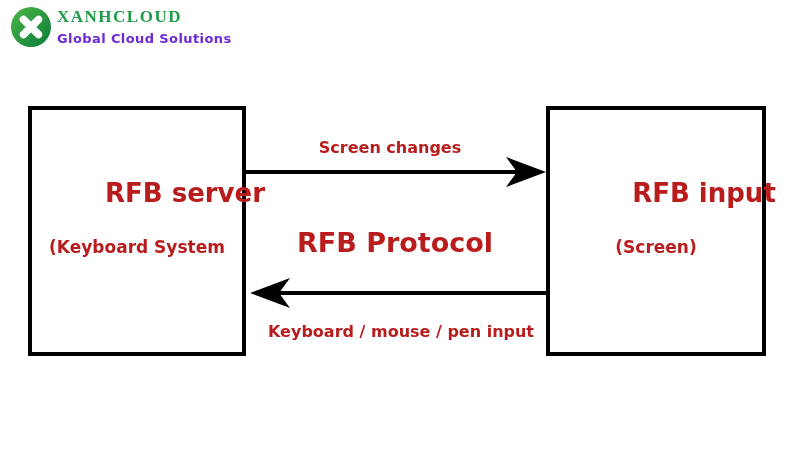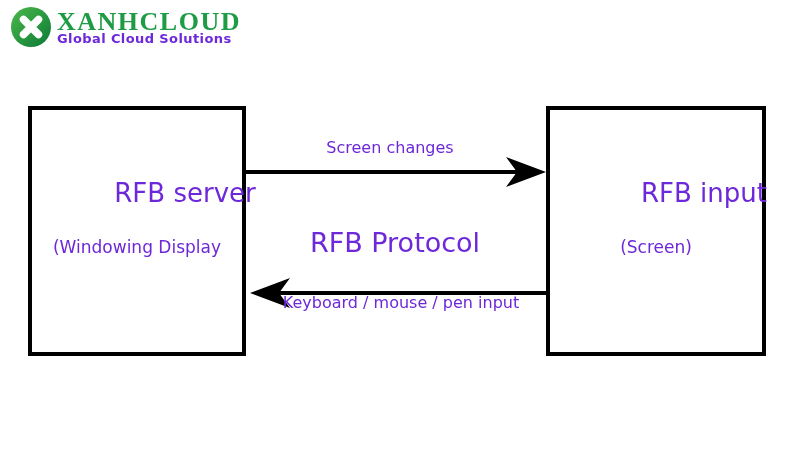--- a/index.html
+++ b/index.html
@@ -29,21 +29,21 @@
     top: 5px;
     width: 44px;
     height: 44px;
   }
   .logo-brand {
     position: absolute;
     left: 57px;
     top: 7px;
     font-family: "Liberation Serif", serif;
     font-weight: bold;
-    font-size: 26px;
+    font-size: 17px;
     letter-spacing: 1.5px;
     color: #1E9C45;
     white-space: nowrap;
   }
   .logo-tagline {
     position: absolute;
     left: 57px;
     top: 31px;
     font-family: "DejaVu Sans", sans-serif;
     font-weight: bold;
@@ -58,37 +58,37 @@
     box-sizing: border-box;
     border: 4px solid #000000;
     background: #ffffff;
   }
   .box-server { left: 28px;  top: 106px; width: 218px; height: 250px; }
   .box-client { left: 546px; top: 106px; width: 220px; height: 250px; }
   
   .dtext {
     position: absolute;
     transform: translate(-50%, -50%);
-    color: #6d28d9;
+    color: #b91c1c;
     font-family: "DejaVu Sans", sans-serif;
-    font-weight: normal;
+    font-weight: bold;
     white-space: nowrap;
     line-height: 1;
   }
   .t-title { font-size: 26px; margin-left: 48px; }
   .t-sub   { font-size: 17px; }
   .t-small { font-size: 16px; }
   .server-title  { left: 137px; top: 193px; }
   .server-sub1   { left: 137px; top: 247px; }
   .server-sub2   { left: 134px; top: 280px; }
   .client-title  { left: 656px; top: 193px; }
   .client-sub    { left: 656px; top: 247px; }
   .label-top     { left: 390px; top: 148px; }
   .label-center  { left: 395px; top: 214px; font-size: 27px; margin-top: 28px; }
-  .label-bottom  { left: 401px; top: 303px; }
+  .label-bottom  { left: 401px; top: 332px; }
   
   .arrow-layer {
     position: absolute;
     left: 0;
     top: 0;
     width: 800px;
     height: 464px;
     pointer-events: none;
   }
 </style>
@@ -121,21 +121,21 @@
       <line x1="246" y1="172" x2="520" y2="172" stroke="#000000" stroke-width="4"></line>
       <polygon points="546,172 506,157 517,172 506,187" fill="#000000"></polygon>
     </g>
     <g>
       <line x1="548" y1="293" x2="276" y2="293" stroke="#000000" stroke-width="4"></line>
       <polygon points="250,293 290,278 279,293 290,308" fill="#000000"></polygon>
     </g>
   </svg>
 
   <div class="dtext t-title server-title">RFB server</div>
-  <div class="dtext t-sub server-sub1">(Windowing Display</div>
+  <div class="dtext t-sub server-sub1">(Keyboard System</div>
 
   <div class="dtext t-title client-title">RFB input</div>
   <div class="dtext t-sub client-sub">(Screen)</div>
 
   <div class="dtext t-small label-top">Screen changes</div>
   <div class="dtext label-center">RFB Protocol</div>
   <div class="dtext t-small label-bottom">Keyboard / mouse / pen input</div>
 
 </div>
 

